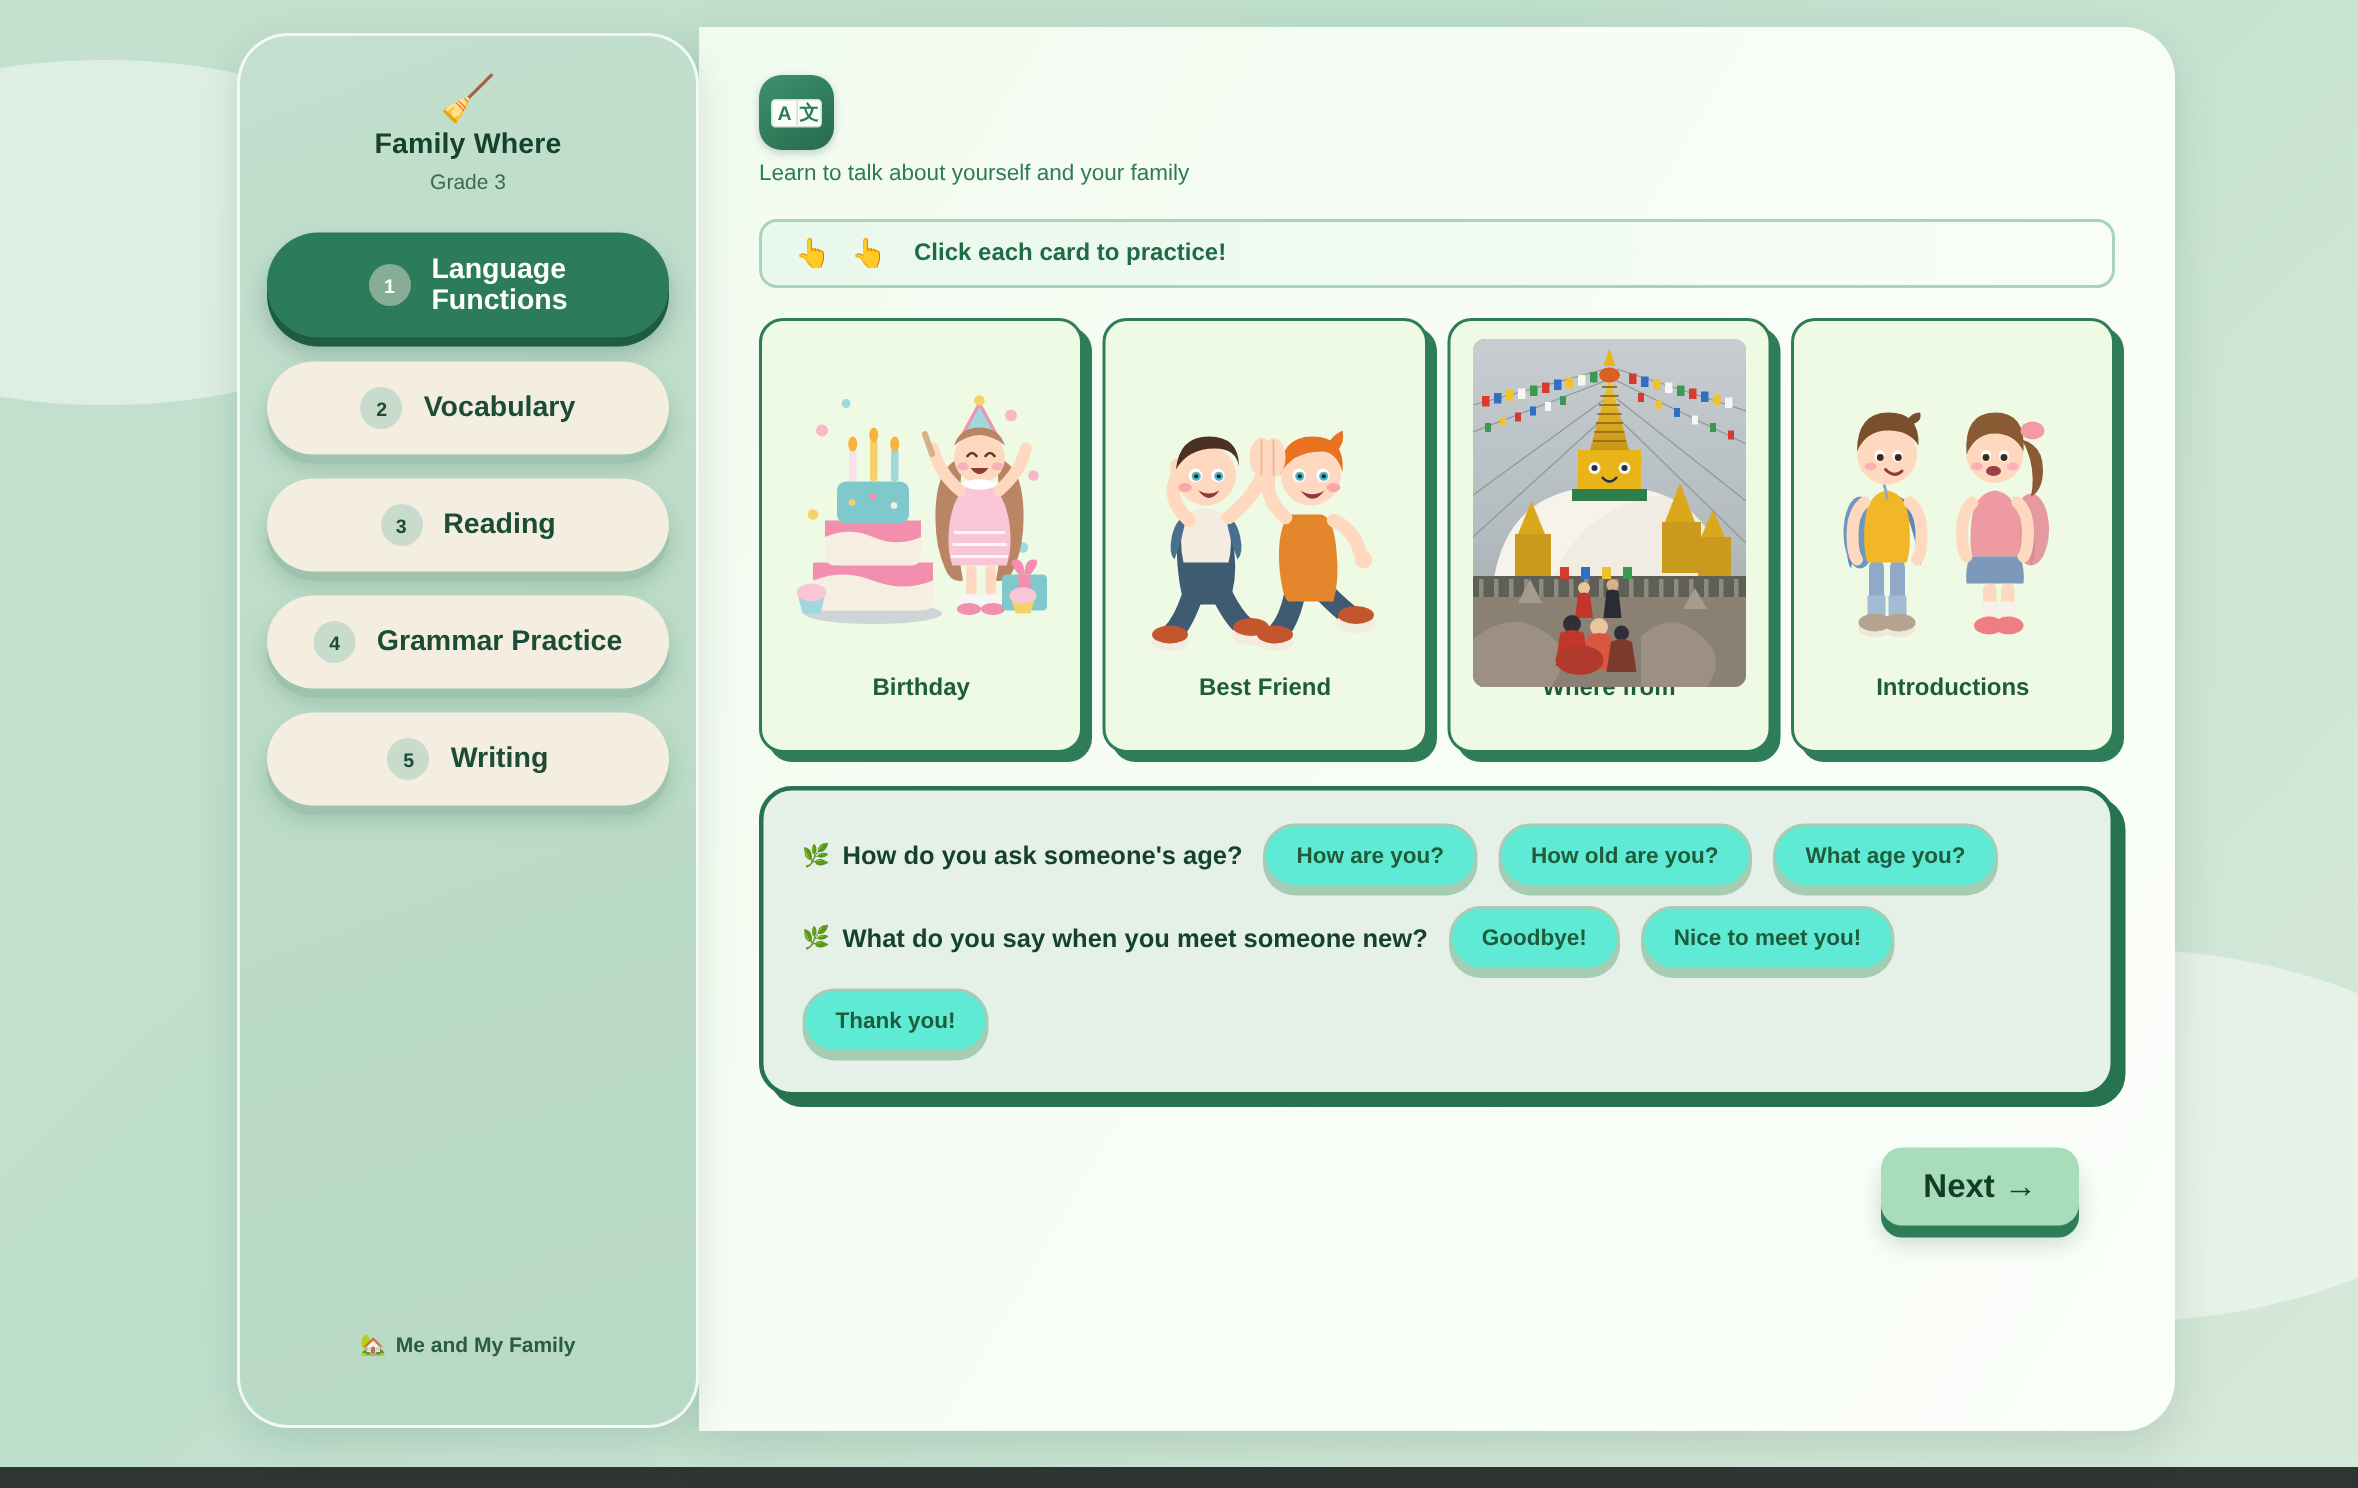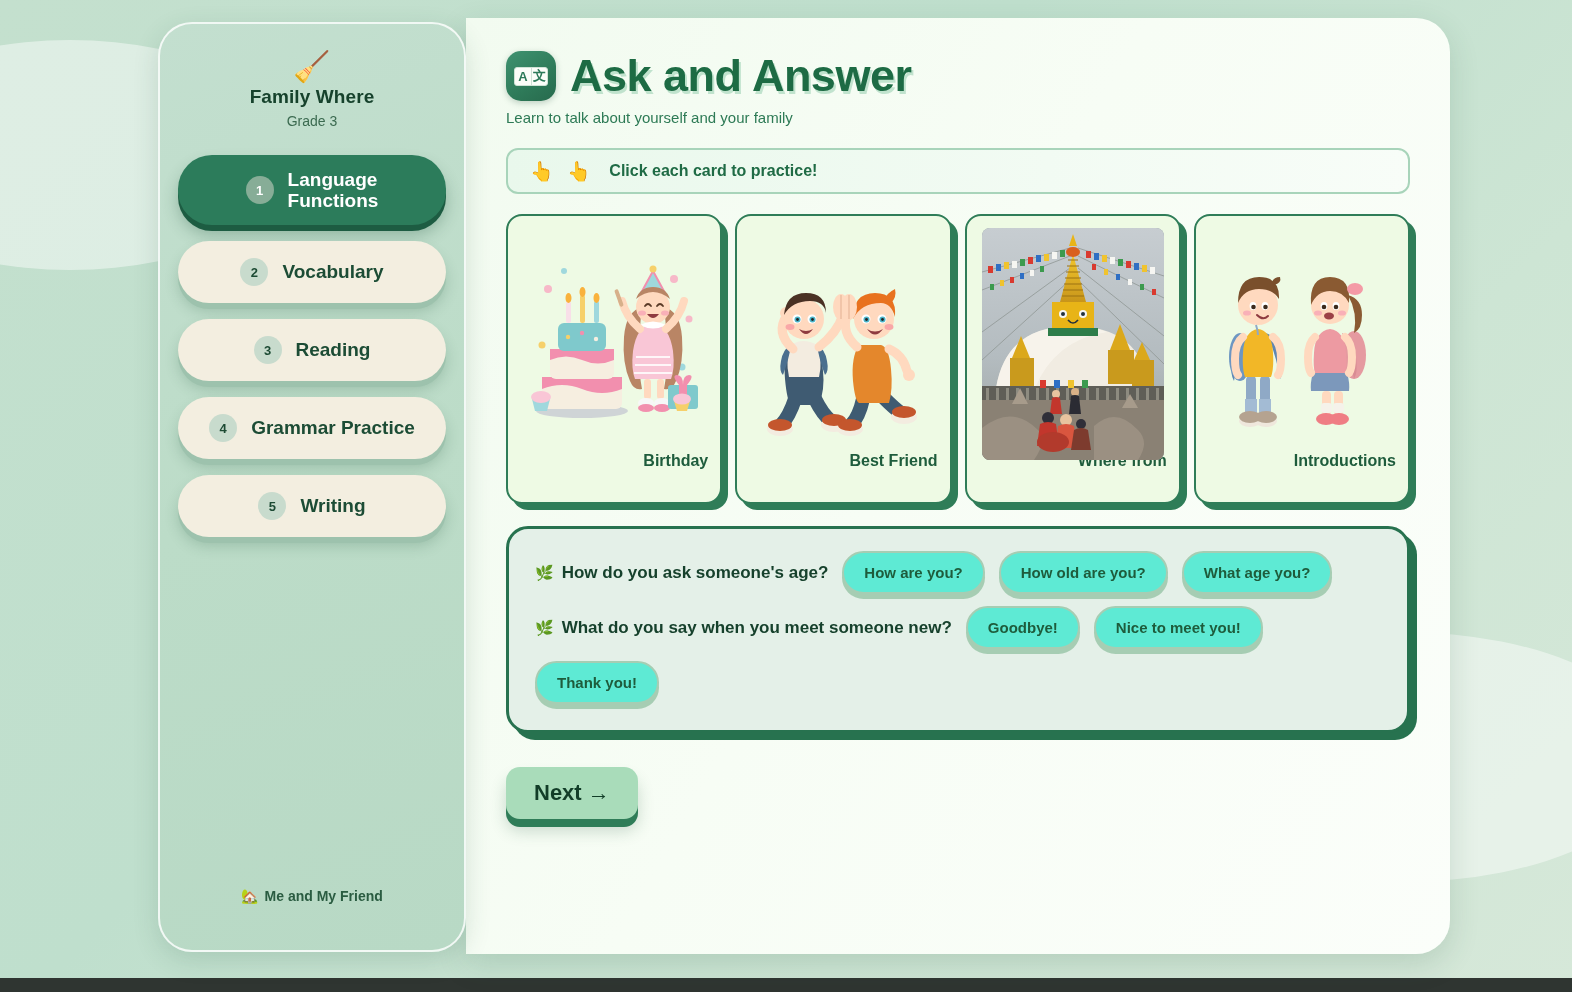--- a/index.html
+++ b/index.html
@@ -206,21 +206,21 @@
   .card {
     flex: 1 1 0;
     background: #eefae4;
     border: 2px solid #2f7d58;
     border-radius: 16px;
     box-shadow: 6px 6px 0 #2f7d58;
     min-height: 290px;
     padding: 14px 12px 16px 12px;
     display: flex;
     flex-direction: column;
-    align-items: flex-end;
+    align-items: center;
     justify-content: center;
     gap: 10px;
     cursor: pointer;
   }
 
   .card-art {
     width: 100%;
     height: 196px;
     display: flex;
     align-items: center;
@@ -282,20 +282,21 @@
     color: #1e5c3c;
     box-shadow: 0 5px 0 #a6cdb3;
     cursor: pointer;
     white-space: nowrap;
   }
 
   
   .next-row {
     margin-top: 34px;
     display: flex;
+    justify-content: flex-end;
     padding-right: 24px;
   }
 
   .next-btn {
     background: #a9dcba;
     color: #123d28;
     font-size: 22px;
     font-weight: bold;
     border: none;
     border-radius: 14px;
@@ -342,35 +343,34 @@
 
     <div class="nav-item">
       <span class="nav-badge">5</span>
       <span class="nav-label">Writing</span>
     </div>
 
   </nav>
 
   <div class="sidebar-footer">
     <span>🏡</span>
-    <span>Me and My Friend</span>
+    <span>Me and My Family</span>
   </div>
 
 </aside>
 
 <main class="main">
 
   <div class="title-row">
     <span class="title-icon">
       <span class="glyphs">
         <span>A</span>
         <span>文</span>
       </span>
     </span>
-    <h1 class="page-title">Ask and Answer</h1>
   </div>
 
   <div class="page-subtitle">Learn to talk about yourself and your family</div>
 
   <div class="instruction">
     <span class="hand">👆</span>
     <span class="hand">👆</span>
     <span class="itext">Click each card to practice!</span>
   </div>
 

